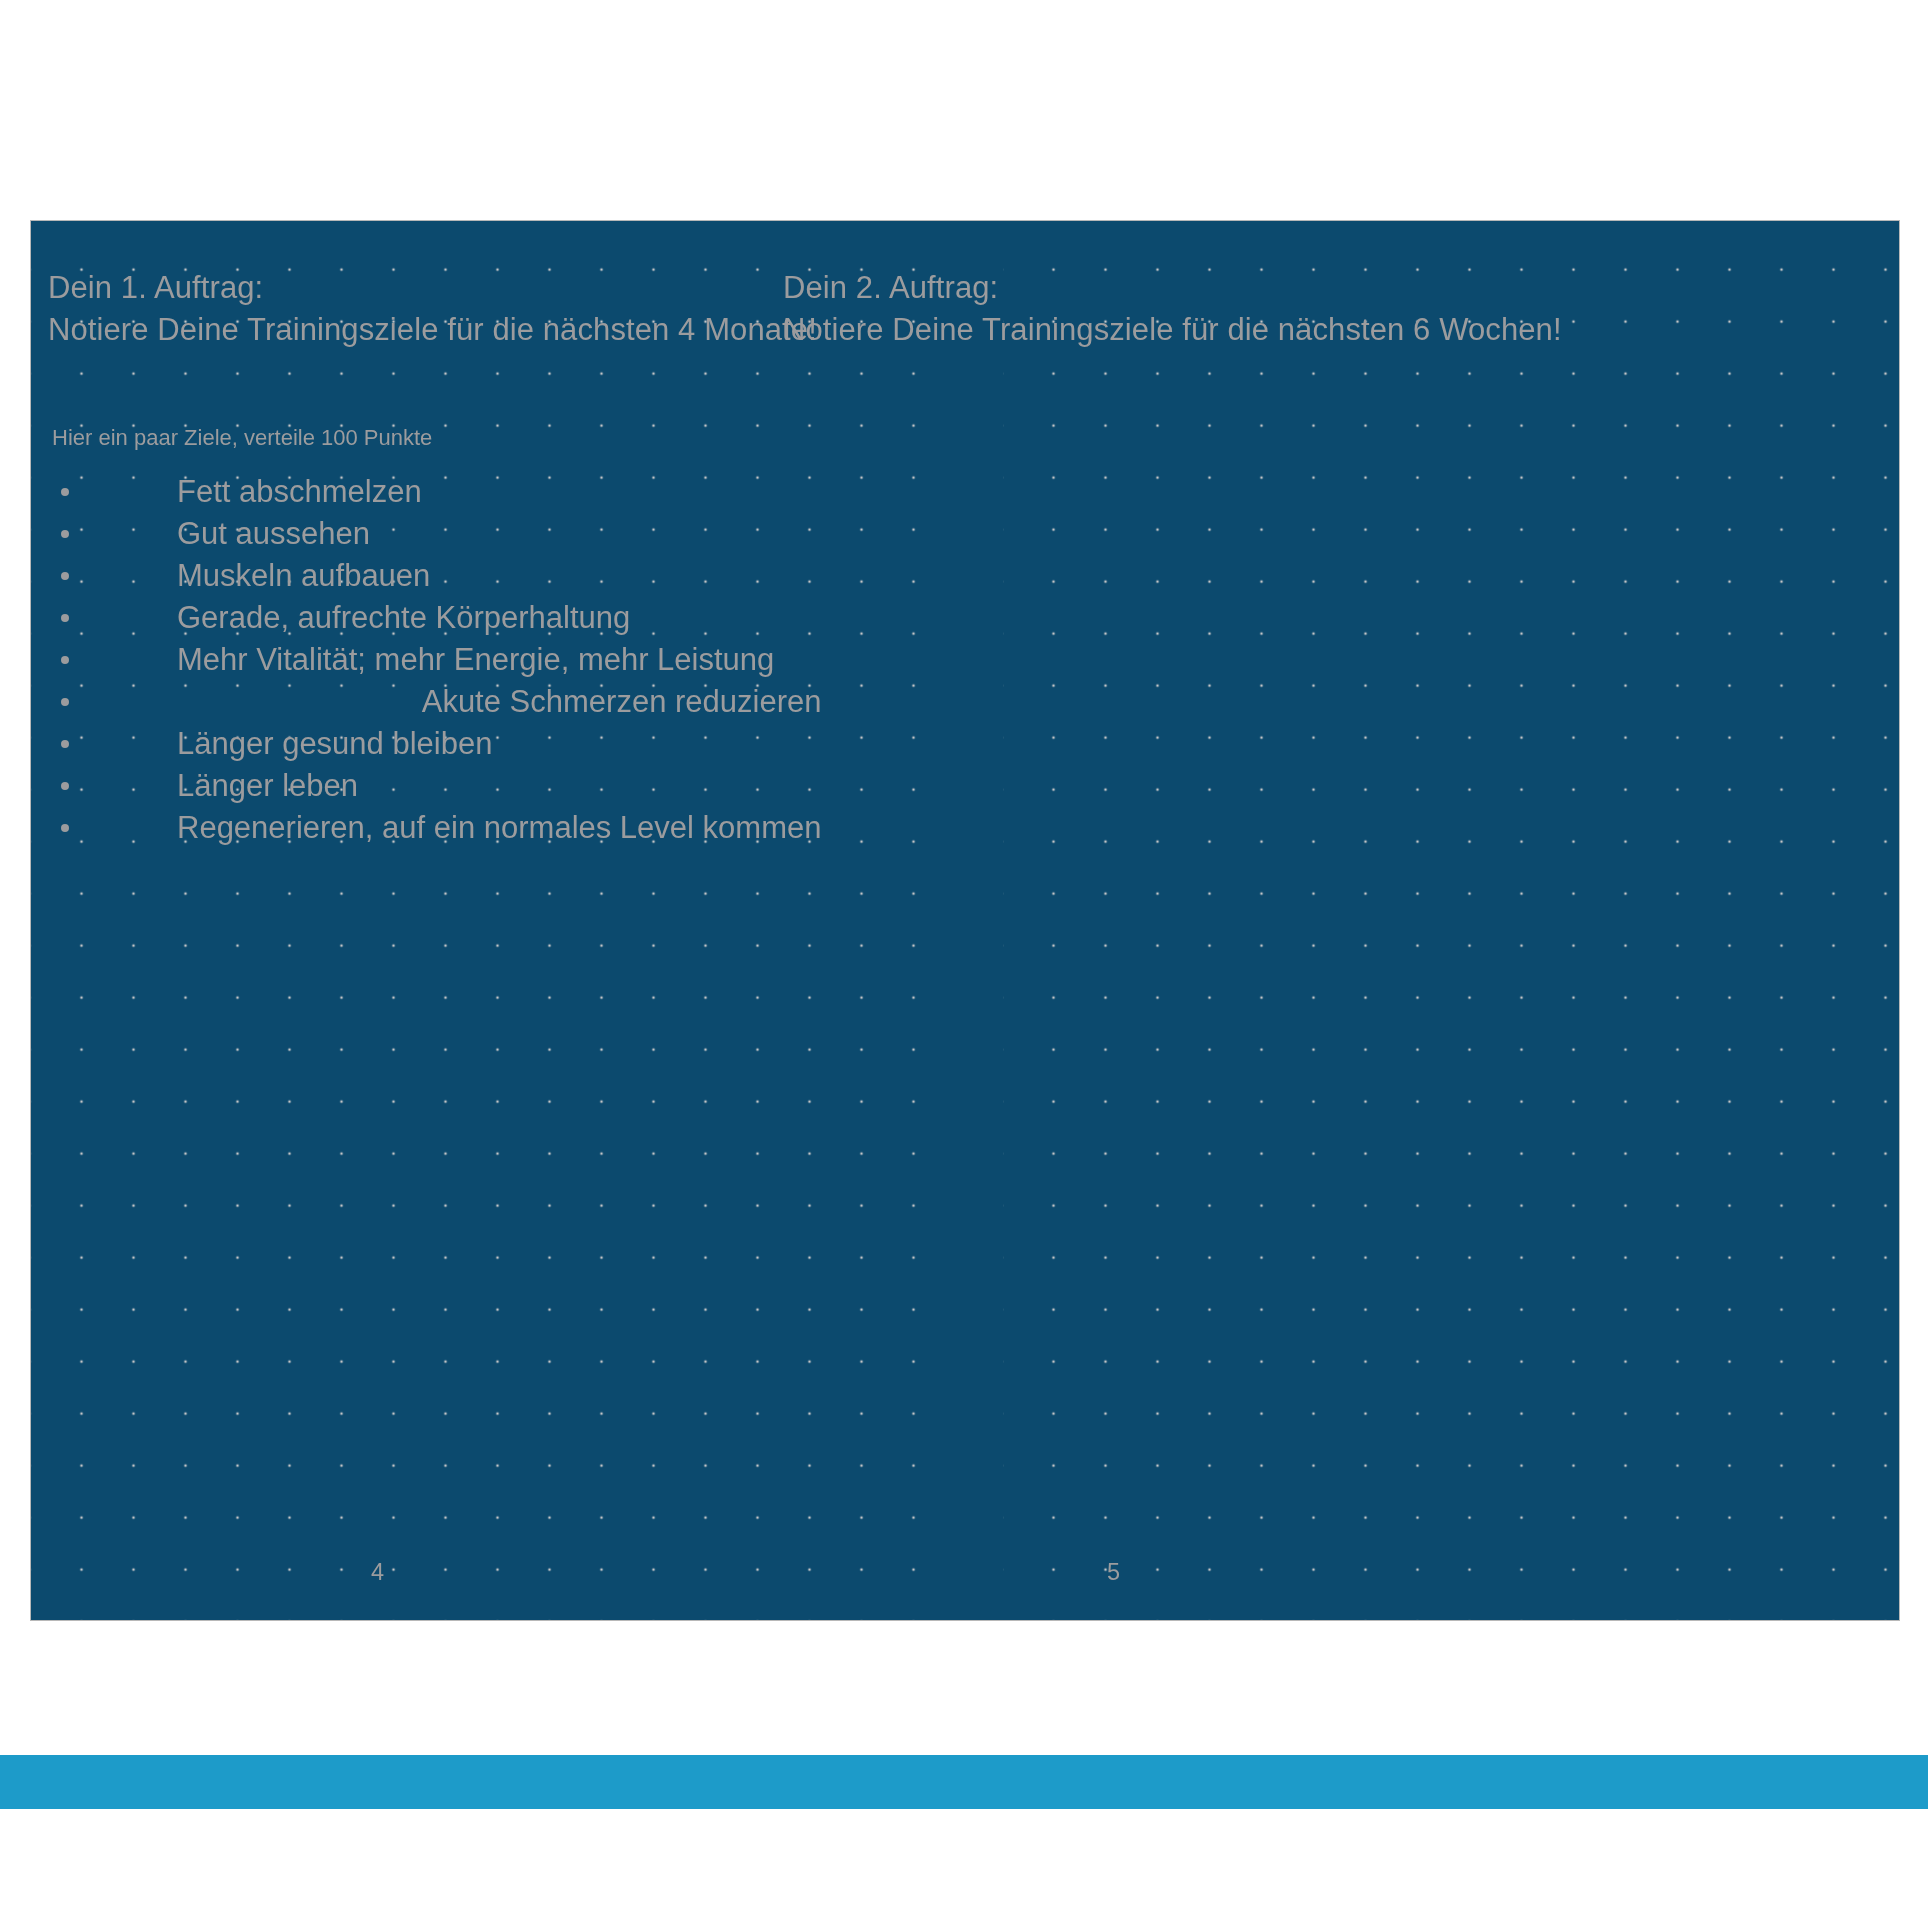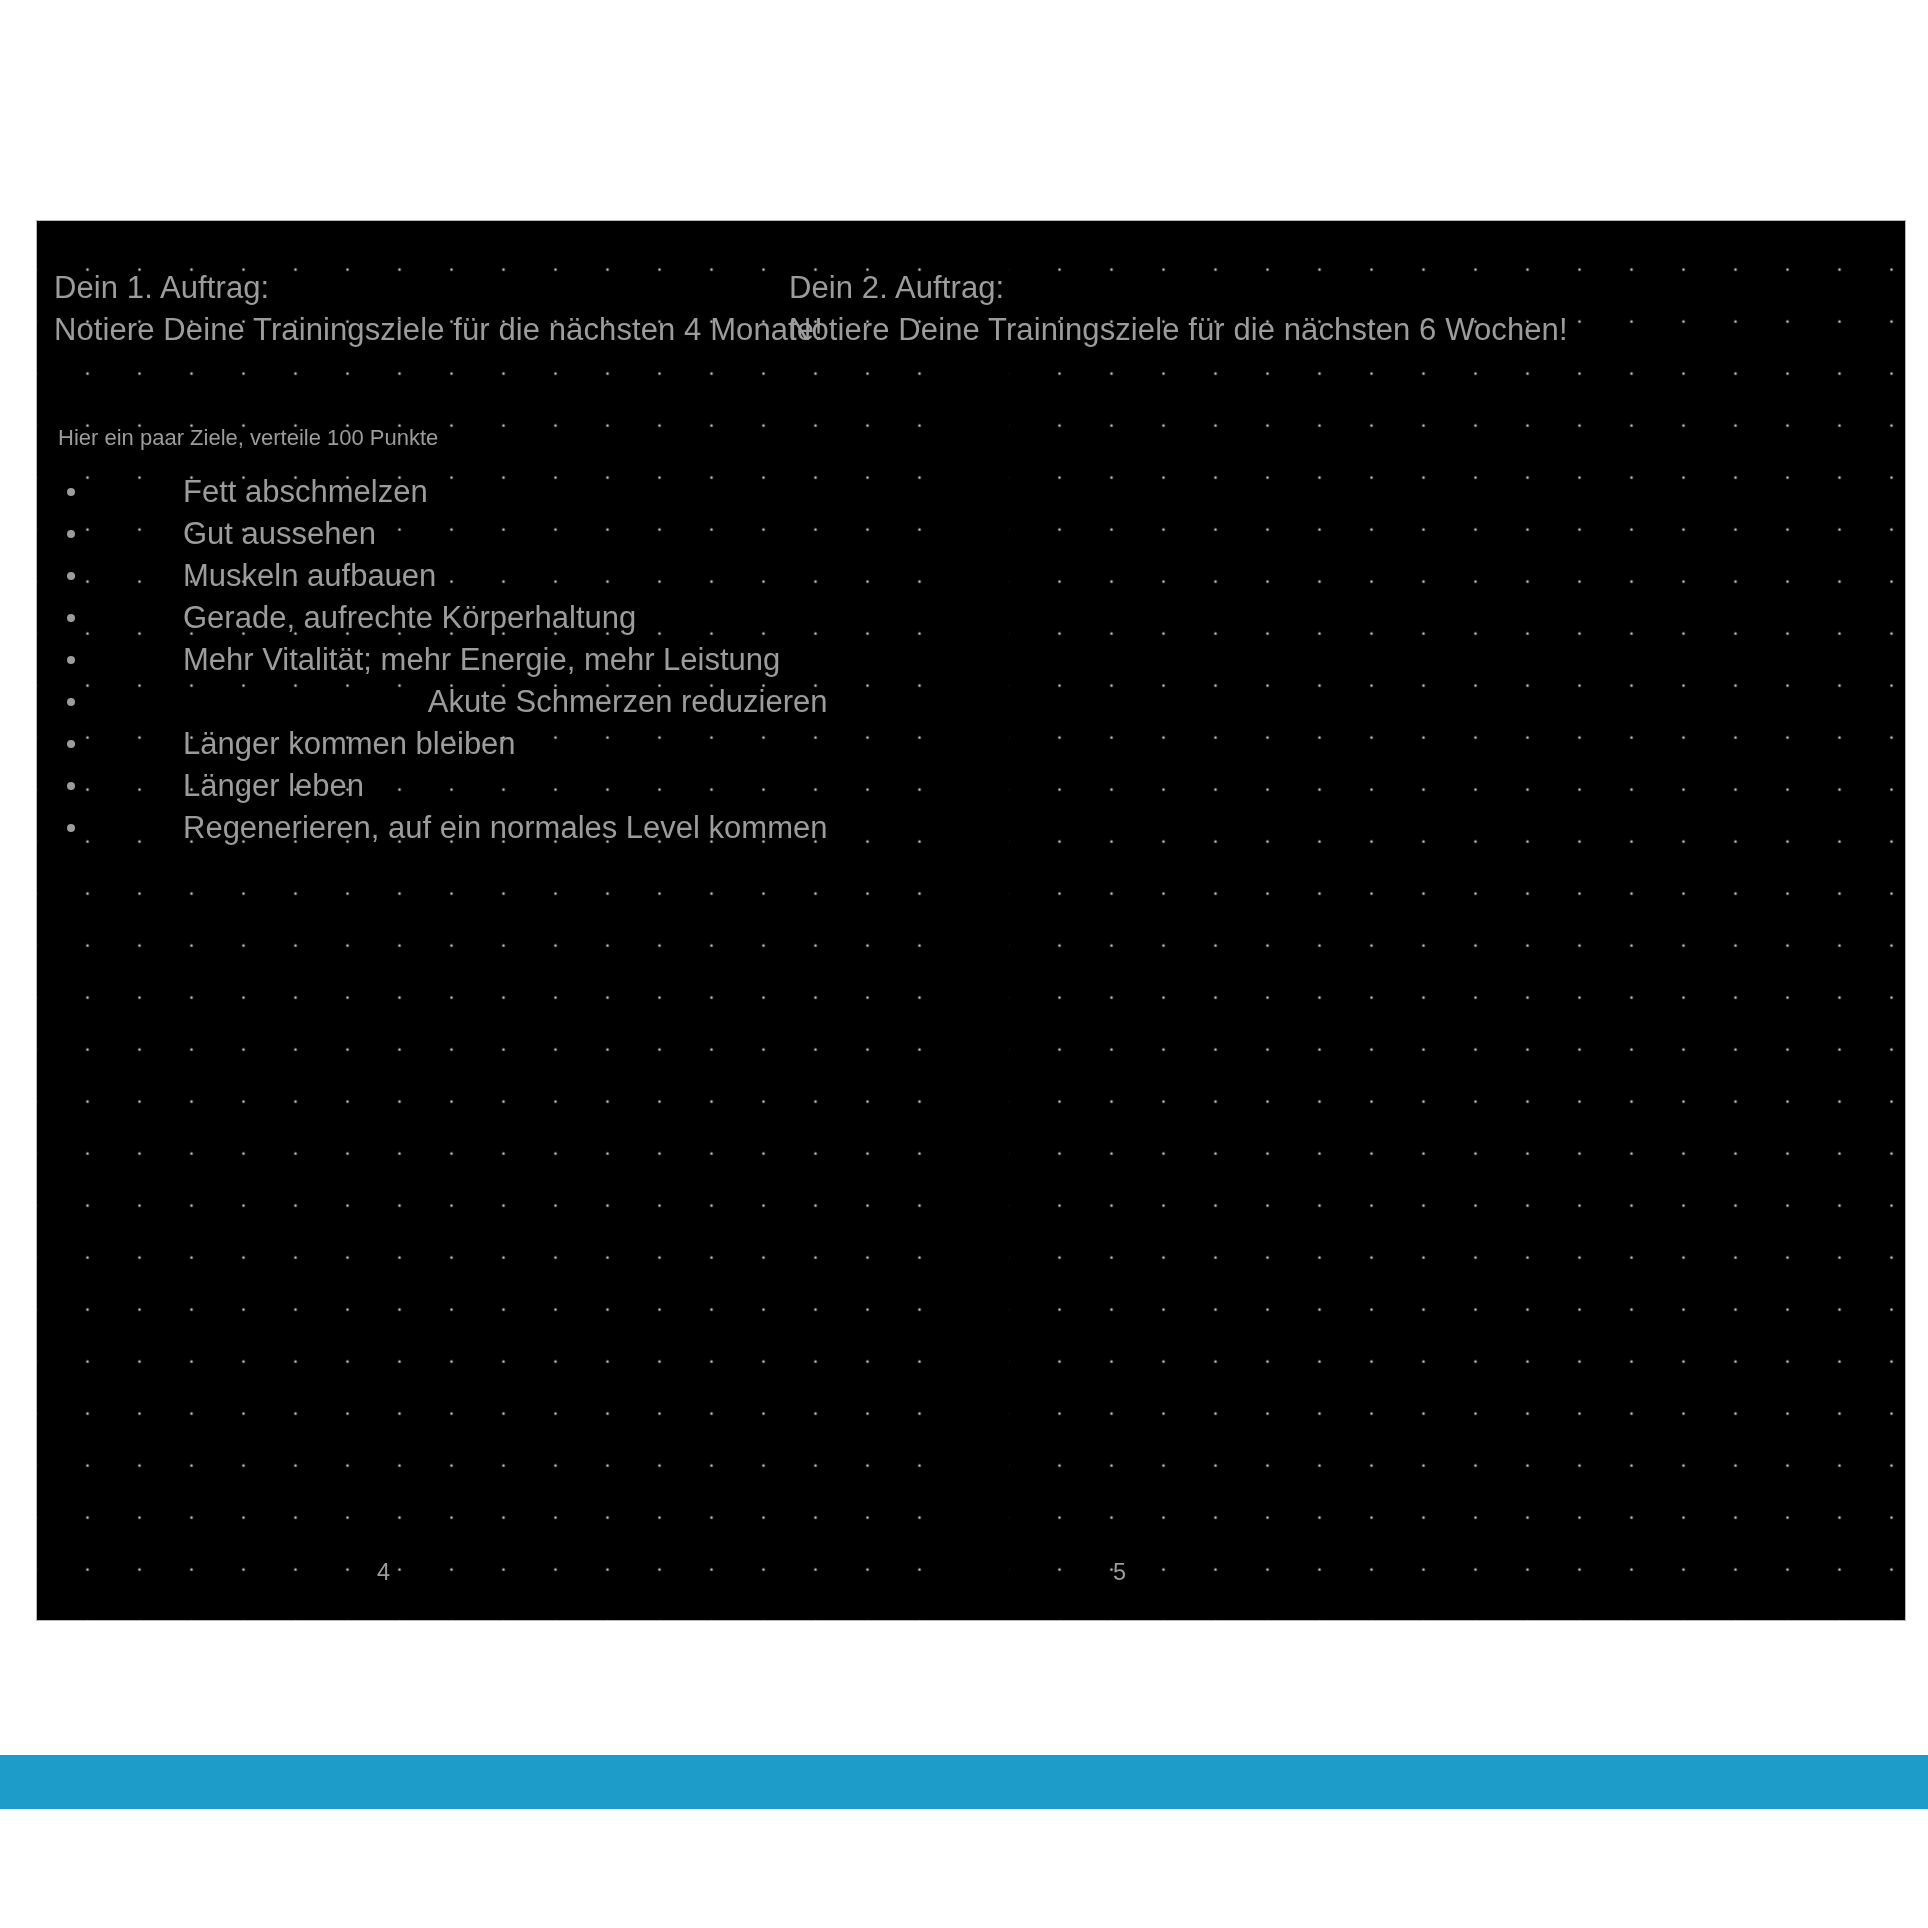--- a/index.html
+++ b/index.html
@@ -122,21 +122,21 @@
     left: 0;
     top: 1755px;
     width: 1928px;
     height: 54px;
     background: #1d9bc9;
   }
 </style>
 </head>
 <body>
 
-<div id="spread" style="border-color: rgb(184, 184, 184); background: #000000; margin-left: 6px;">
+<div id="spread" style="border-color: rgb(184, 184, 184); background: #0c4a6e;">
 
   <div class="dot-grid" id="dot-grid-left" style="background-image: radial-gradient(rgb(196, 196, 198) 1.5px, rgba(0, 0, 0, 0) 1.6px);"></div>
   <div class="dot-grid" id="dot-grid-right" style="background-image: radial-gradient(rgb(196, 196, 198) 1.5px, rgba(0, 0, 0, 0) 1.6px);"></div>
 
   <div class="page" id="page-left">
 
     <div class="task-heading" id="task-1-heading" style="color: rgb(156, 156, 158);">
       <span class="line line-title">Dein 1. Auftrag:</span>
       <span class="line">Notiere Deine Trainingsziele für die nächsten 4 Monate!</span>
     </div>
@@ -163,21 +163,21 @@
       <li style="color: rgb(156, 156, 158);">
         <span class="bullet" style="background: rgb(156, 156, 158);"></span>
         <span>Mehr Vitalität; mehr Energie, mehr Leistung</span>
       </li>
       <li style="color: rgb(156, 156, 158); text-align: right;">
         <span class="bullet" style="background: rgb(156, 156, 158);"></span>
         <span>Akute Schmerzen reduzieren</span>
       </li>
       <li style="color: rgb(156, 156, 158);">
         <span class="bullet" style="background: rgb(156, 156, 158);"></span>
-        <span>Länger kommen bleiben</span>
+        <span>Länger gesund bleiben</span>
       </li>
       <li style="color: rgb(156, 156, 158);">
         <span class="bullet" style="background: rgb(156, 156, 158);"></span>
         <span>Länger leben</span>
       </li>
       <li style="color: rgb(156, 156, 158);">
         <span class="bullet" style="background: rgb(156, 156, 158);"></span>
         <span>Regenerieren, auf ein normales Level kommen</span>
       </li>
     </ul>

